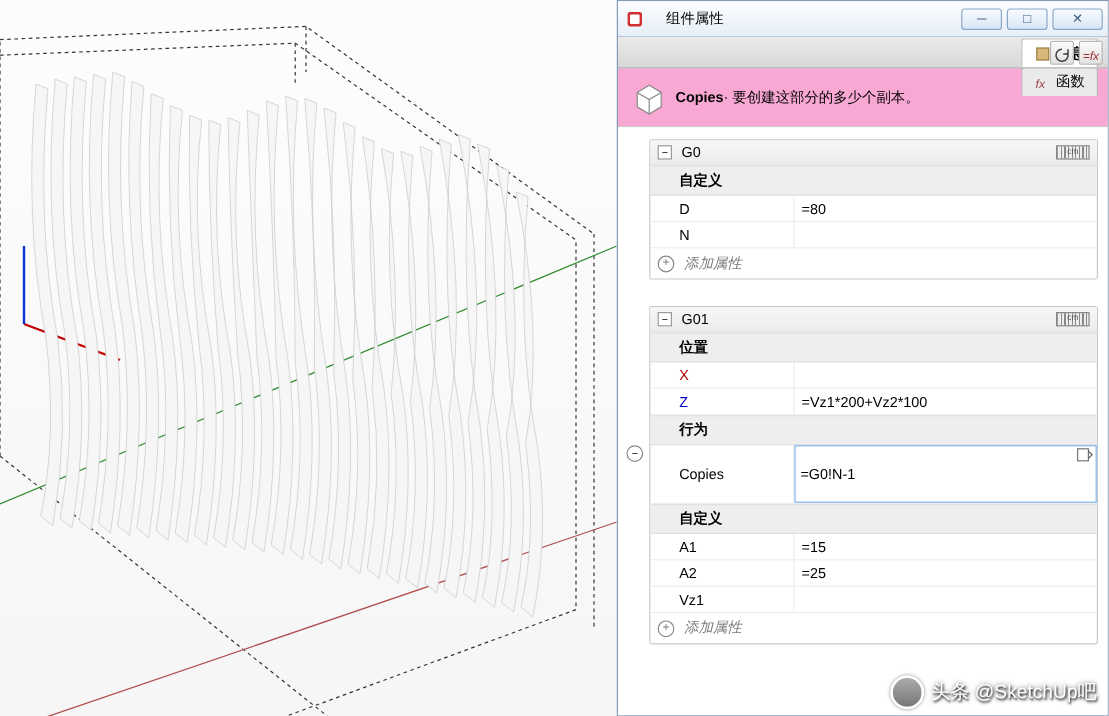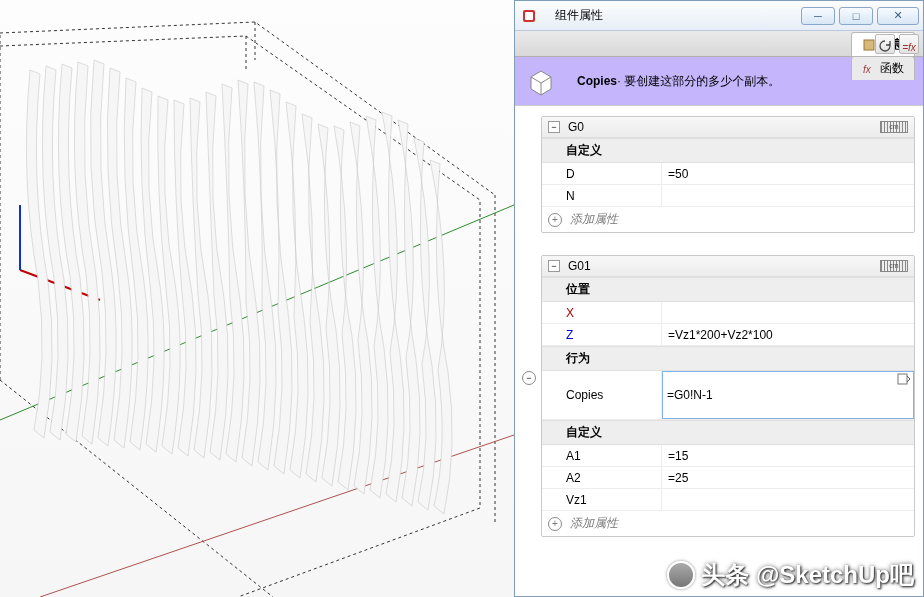--- a/index.html
+++ b/index.html
@@ -16,21 +16,21 @@
   .win-btn { width: 34px; height: 18px; border: 1px solid #8aa7c9; border-radius:3px; background: linear-gradient(#f7fbff,#d8e6f5); display:flex; align-items:center; justify-content:center; font-size:11px; color:#41607f; cursor:pointer;}
   .win-btn.close { width: 42px; }
 
   .tabs { height: 26px; background: linear-gradient(#eaeaea,#d8d8d8); border-bottom:1px solid #b0b0b0; display:flex; align-items:flex-end; padding: 0 4px; position:relative;flex-direction:column;}
   .tab { display:flex; align-items:center; gap:4px; padding: 3px 10px; font-size:12px; border:1px solid #b8b8b8; border-bottom:none; background:#eaeaea; border-radius:3px 3px 0 0; margin-right:4px; cursor:pointer; position:relative; top:1px;}
   .tab.active { background:#fff; font-weight:bold;}
   .tab .ico { width:14px; height:14px; }
   .tool-right { position:absolute; right:4px; top:3px; display:flex; gap:4px;}
   .tool-btn { width:20px; height:20px; border:1px solid #b8b8b8; background:linear-gradient(#fafafa,#e2e2e2); border-radius:2px; display:flex; align-items:flex-end; justify-content:center; font-size:11px; cursor:pointer;}
 
-  .info-row { display:flex; align-items:center; gap:20px; padding:8px 10px; background:#c4b5fd; border-bottom:1px solid #ccc;}
+  .info-row { display:flex; align-items:center; gap:6px; padding:8px 10px; background:#f9a8d4; border-bottom:1px solid #ccc;}
   .info-row .cube-icon { width:32px; height:32px; }
   .info-row .info-text { font-size:12px; }
   .info-row .info-text b { font-weight:bold; }
 
   .body { flex:1; background:#fff; padding:10px 8px; overflow:auto; }
   .group { border:1px solid #c9c9c9; border-radius:2px; margin-bottom:22px; }
   .group-head { display:flex; align-items:center; background:linear-gradient(#f7f7f7,#ececec); padding:3px 6px; border-bottom:1px solid #dcdcdc; font-size:12px;}
   .group-head .collapse { width:12px; height:12px; border:1px solid #9a9a9a; background:#fff; display:flex; align-items:center; justify-content:center; font-size:9px; margin-right:8px; cursor:pointer; line-height:1;}
   .group-head .gname { font-weight:normal; flex:1; }
   .ruler { width:28px; height:12px; background: repeating-linear-gradient(90deg,#888 0, #888 1px, #eee 1px, #eee 3px); border:1px solid #888; font-size:7px; text-align:center; color:#555; line-height:10px;}
@@ -42,21 +42,21 @@
   .row .key.blue { color:#0000d0; }
   .row.editing .val { padding:0; }
   .row.editing input { width:100%; height:100%; border:1px solid #7eb4ea; padding:16px 4px; font-size:12px; outline:none; }
   .row.editing .end-icon { position:absolute; right:2px; width:16px; height:16px;}
   .row.editing { position:relative; }
   .row-add { display:flex; align-items:center; font-size:12px; font-style:italic; color:#7a7a7a; padding:4px 6px;}
   .row-add .plus { width:14px; height:14px; border:1px solid #888; border-radius:50%; display:flex; align-items:center; justify-content:center; font-size:10px; font-style:normal; margin-right:8px; margin-left:-18px; background:#fff; cursor:pointer;}
   .row-indicator { width:14px; height:14px; border:1px solid #888; border-radius:50%; display:flex; align-items:center; justify-content:center; font-size:9px; margin-right:6px; background:#fff; cursor:pointer; position:absolute; left:-20px;}
   .row.with-ind { position:relative; }
 
-  .watermark { position:absolute; right:10px; bottom:6px; font-size:24px; color:#fff; text-shadow:0 0 4px rgba(0,0,0,.6),1px 1px 2px rgba(0,0,0,.8); font-weight:700; display:flex; align-items:center; gap:6px; pointer-events:none;}
+  .watermark { position:absolute; right:10px; bottom:6px; font-size:16px; color:#fff; text-shadow:0 0 4px rgba(0,0,0,.6),1px 1px 2px rgba(0,0,0,.8); font-weight:400; display:flex; align-items:center; gap:6px; pointer-events:none;}
   .watermark .logo { width:28px; height:28px; border-radius:50%; background:linear-gradient(#aaa,#777); border:2px solid #fff; box-shadow:0 0 3px rgba(0,0,0,.5);}
 </style>
 </head>
 <body>
 
 <div class="viewport">
   <svg viewBox="0 0 514 597">
 
     <g stroke="#333" stroke-width="1" stroke-dasharray="3,3" fill="none">
       <polyline points="0,33 255,22 495,195"></polyline>
@@ -163,21 +163,21 @@
 
     <div class="group" style="margin-left:18px; position:relative;">
       <div class="group-head">
         <span class="collapse">−</span>
         <span class="gname">G0</span>
         <span class="ruler">cm</span>
       </div>
       <div class="section-label">自定义</div>
       <div class="row">
           <div class="key">D</div>
-          <div class="val">=50</div>
+          <div class="val">=80</div>
         </div>
       <div class="row">
           <div class="key">N</div>
         </div>
       <div class="row-add" style="padding-left:24px;">
           <span class="plus">+</span>
           <span>添加属性</span>
         </div>
     </div>
 

